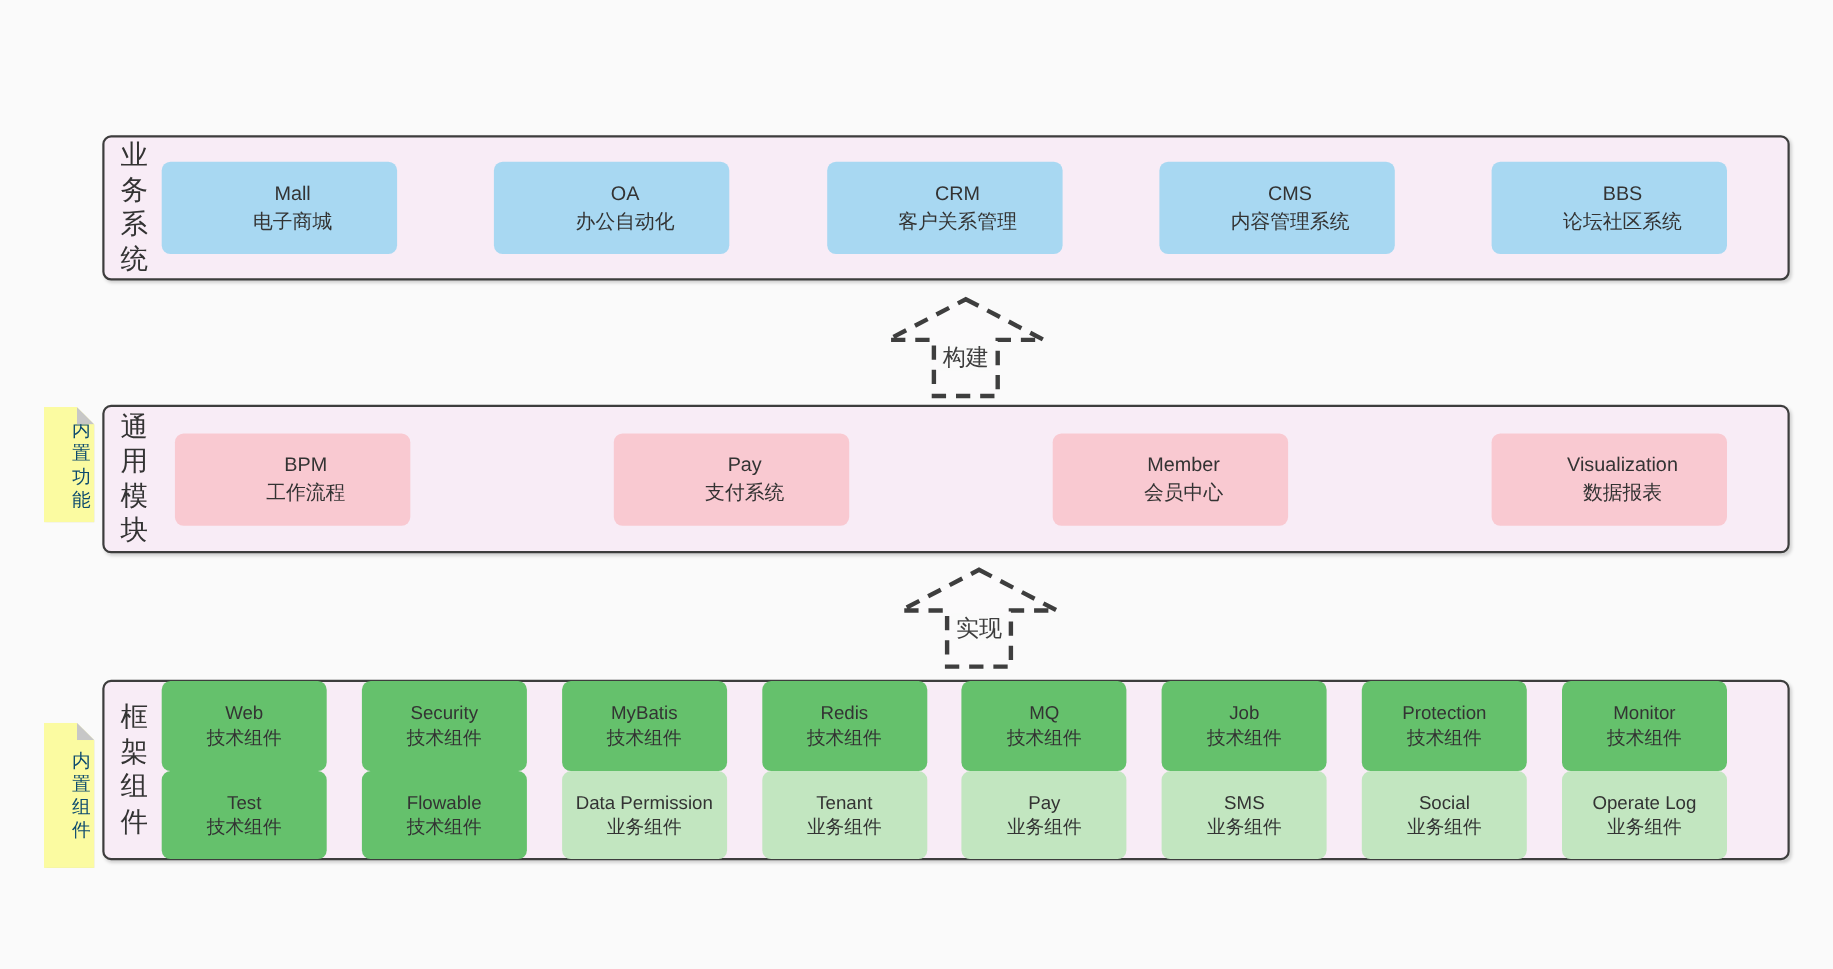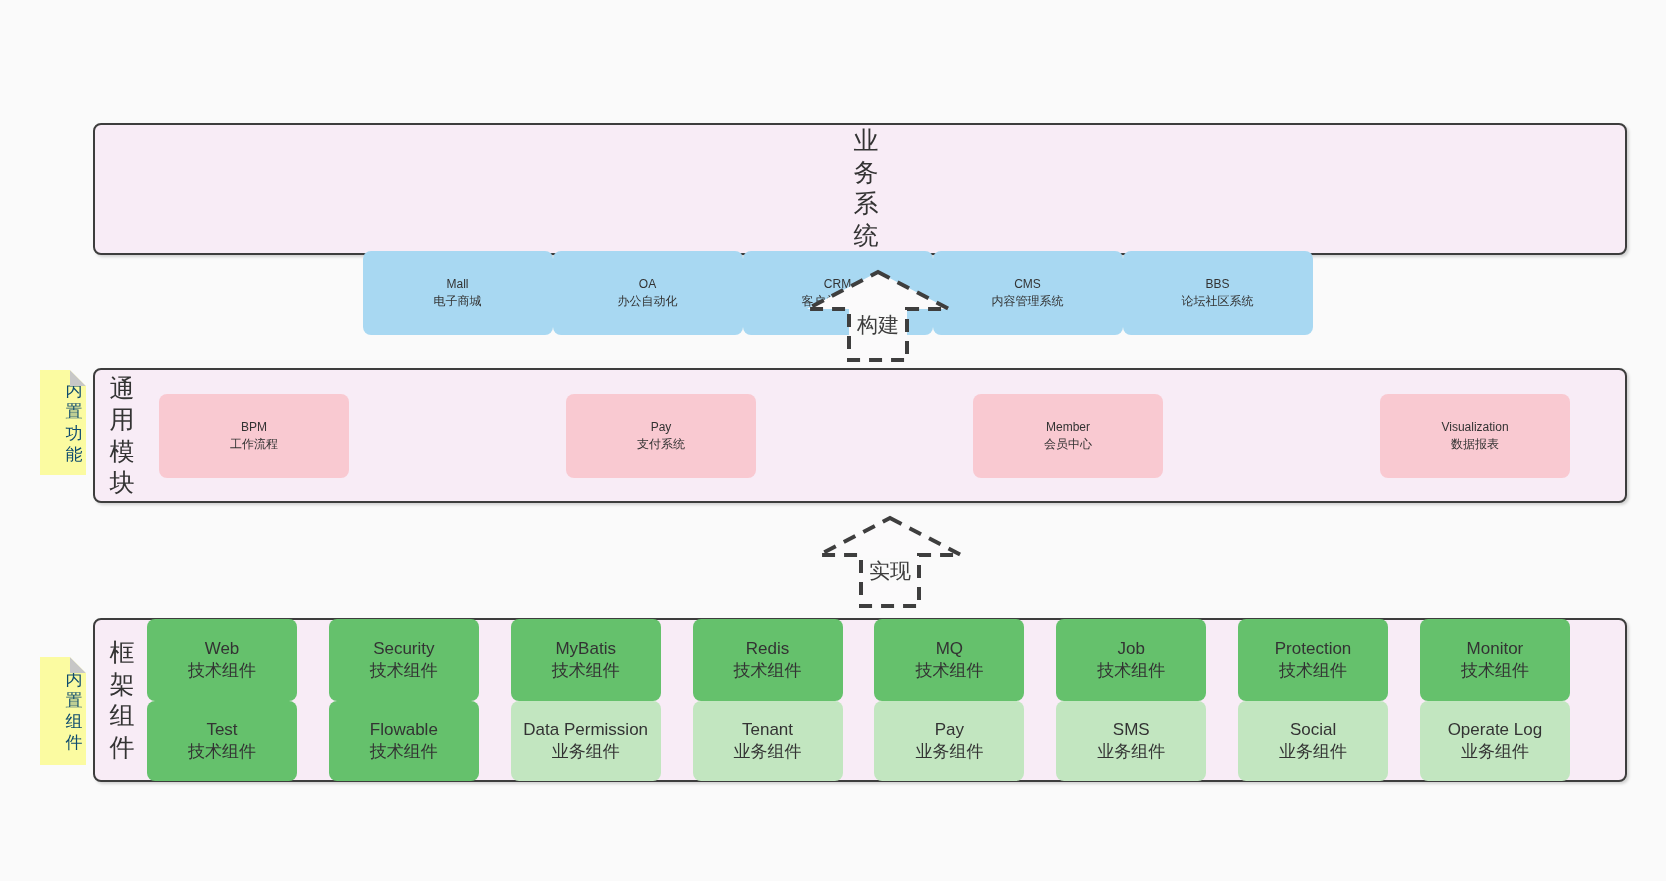--- a/index.html
+++ b/index.html
@@ -8,34 +8,34 @@
     background:#fafafa;color:#333;
     font-family:"Liberation Sans","DejaVu Sans",sans-serif;
   }
   
   .band{
     position:absolute;left:93px;width:1534px;box-sizing:border-box;
     background:#f8ecf6;border:2px solid #3d3d3d;border-radius:8px;
     box-shadow:2px 2px 3px rgba(0,0,0,.16);
     display:flex;align-items:center;
   }
-  #band-business{top:123px;height:132px;flex-direction:column;}
+  #band-business{top:123px;height:132px;}
   #band-modules{top:368px;height:135px;gap:12px;}
   #band-components{top:618px;height:164px;}
   .v-label{
     flex:none;width:30px;margin-left:12px;
     font-size:25px;line-height:1.26;text-align:center;
     word-break:break-all;white-space:normal;color:#333;
   }
   
   .boxes{flex:1;display:flex;justify-content:space-between;align-items:center;padding:0 55px 0 10px;}
   .box{
     border-radius:8px;display:flex;flex-direction:column;
     justify-content:center;align-items:center;text-align:center;
-    font-size:12px;line-height:1.4;color:#333;
+    font-size:18px;line-height:1.4;color:#333;padding-left:24px;
   }
   .boxes .box{width:190px;height:84px;}
   
   .grid{
     flex:1;display:grid;grid-template-columns:repeat(8,150px);
     grid-template-rows:82px 80px;
     justify-content:space-between;align-content:center;padding:0 55px 0 10px;
   }
   .grid .box{font-size:17px;line-height:1.32;padding:0 12px;box-sizing:border-box;}
   
@@ -52,21 +52,21 @@
     font-size:17px;line-height:1.24;color:#0c4a6e;
     clip-path:polygon(0 0,calc(100% - 16px) 0,100% 16px,100% 100%,0 100%);
     filter:drop-shadow(1px 1px 1px rgba(0,0,0,.22));
   }
   .sticky-text{display:block;width:24px;word-break:break-all;white-space:normal;}
   .fold{
     position:absolute;top:0;right:0;width:16px;height:16px;
     background:#c7c7c7;clip-path:polygon(0 0,100% 100%,0 100%);
   }
   #sticky-modules{top:370px;height:105px;}
-  #sticky-components{top:657px;height:108px;}
+  #sticky-components{top:657px;height:132px;}
   
   .arrow{position:absolute;}
   #arrow-build{left:803px;top:269px;}
   #arrow-implement{left:815px;top:515px;}
   .arrow text{font-family:"Liberation Sans","DejaVu Sans",sans-serif;}
 </style>
 </head>
 <body>
 
 <div class="band" id="band-business">

